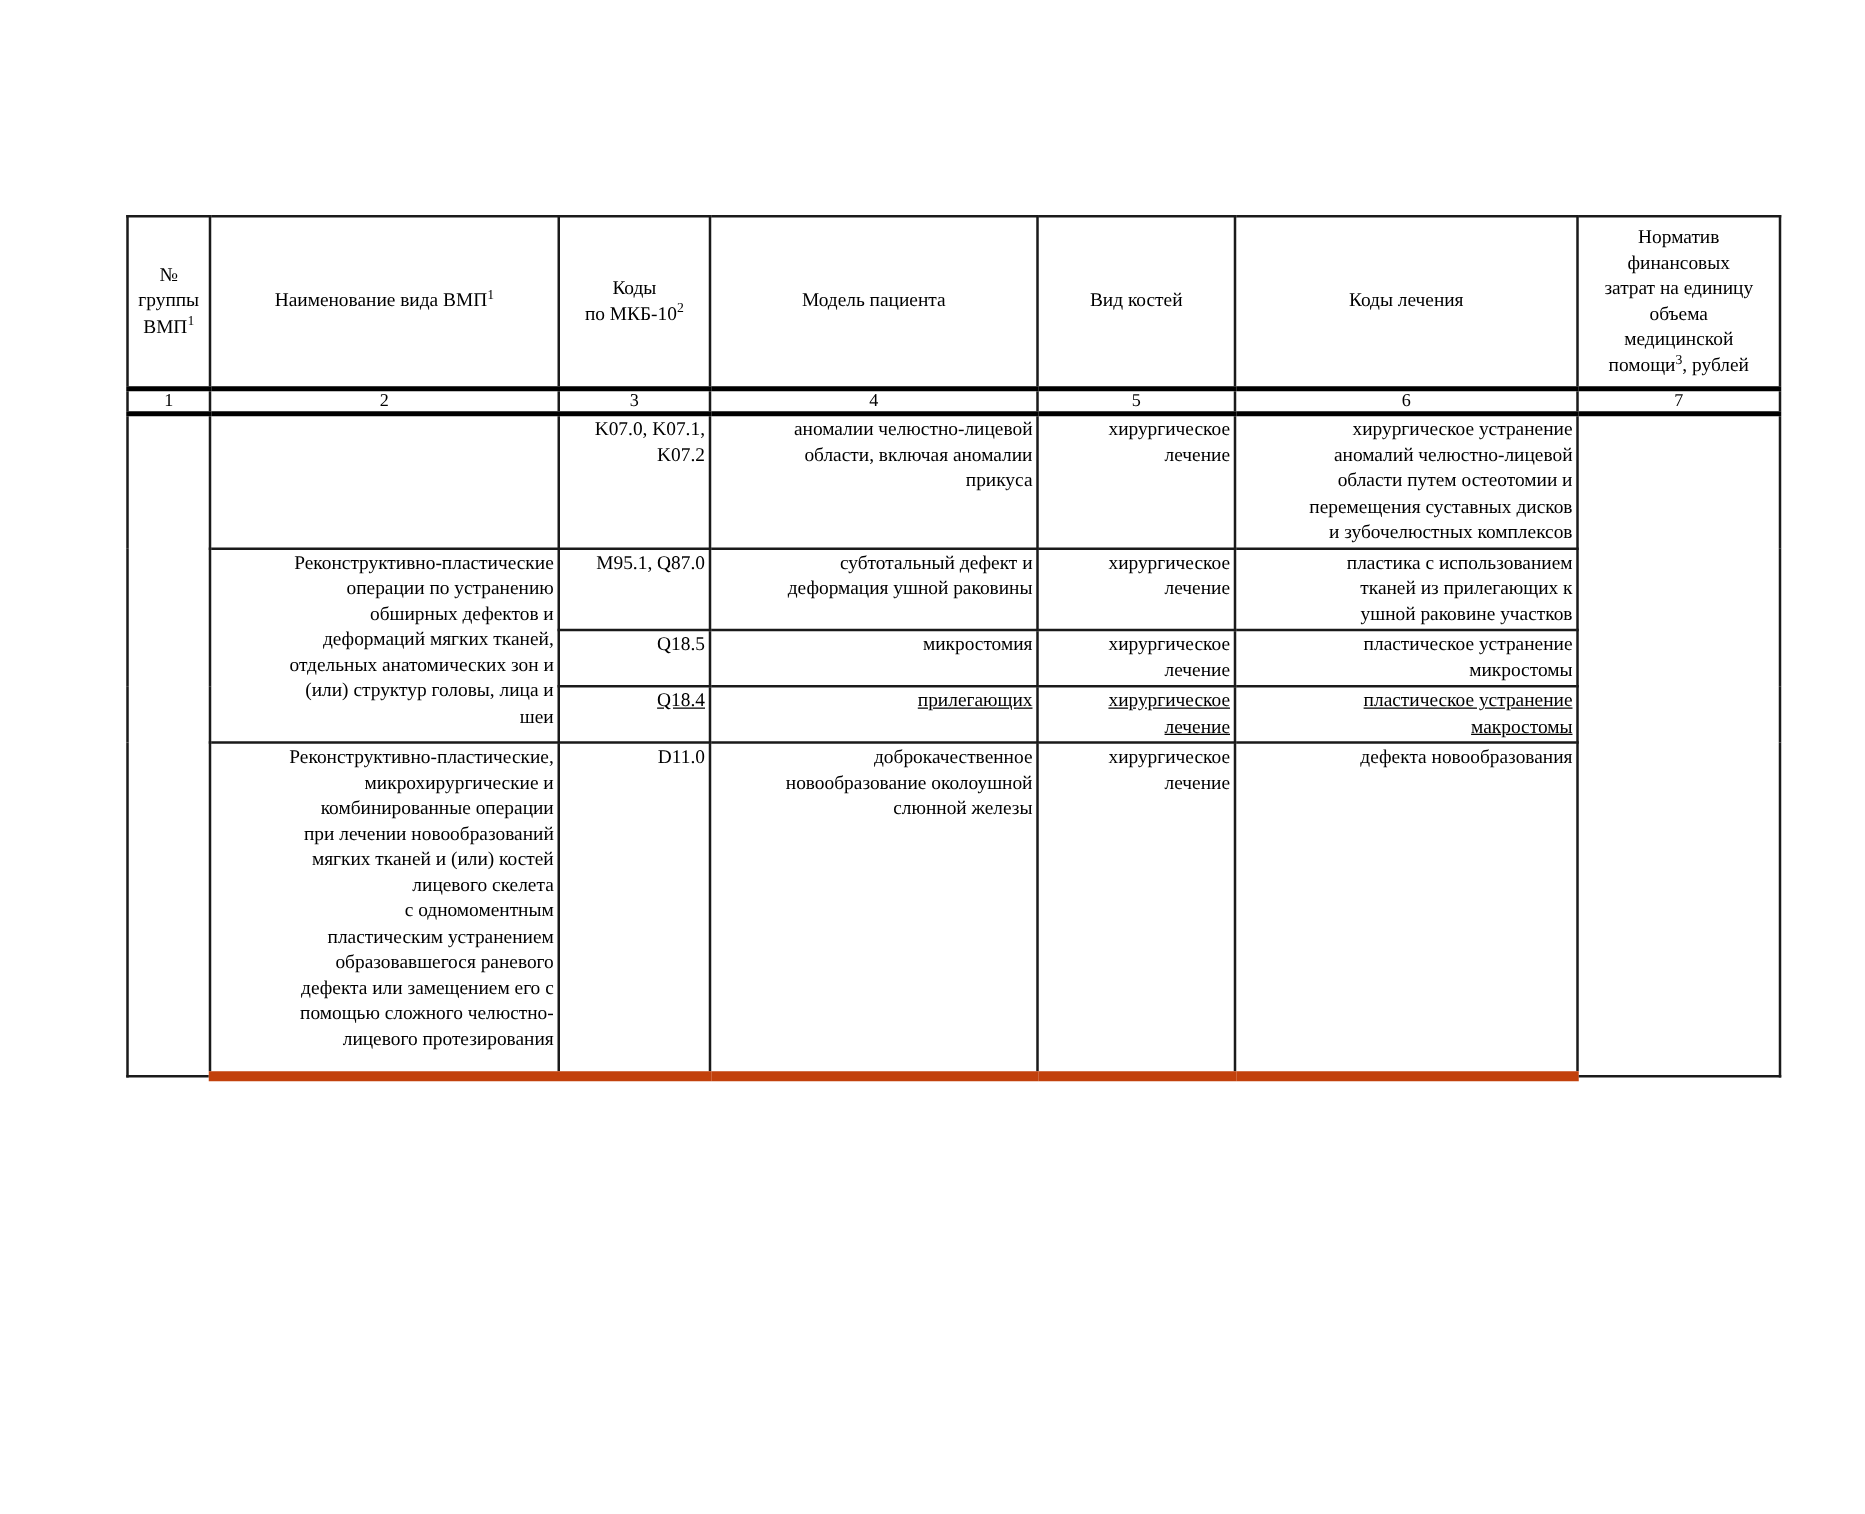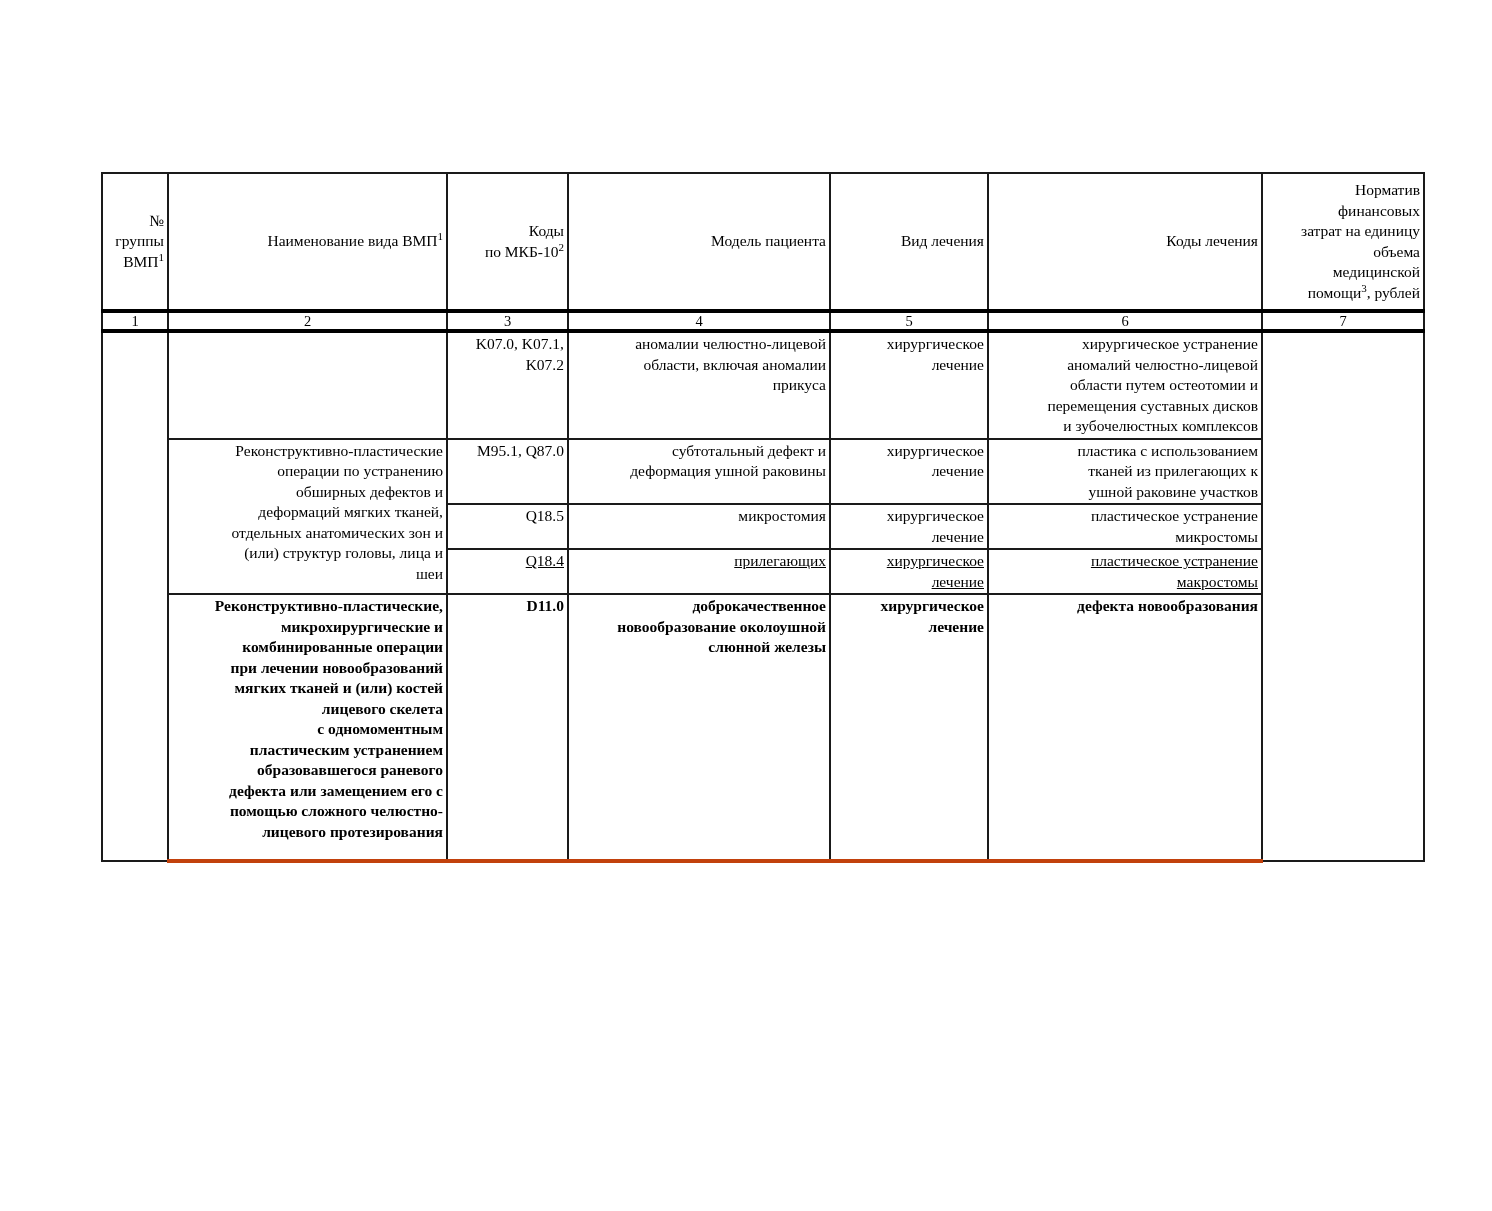--- a/index.html
+++ b/index.html
@@ -38,21 +38,21 @@
   table.vmp th,
   table.vmp td {
     border: 2px solid #1a1a1a;
     padding: 1px 3px;
     font-weight: normal;
     overflow: hidden;
   }
   
   tr.hrow { height: 138px; }
   tr.hrow th {
-    text-align: right;
+    text-align: center;
     vertical-align: middle;
     white-space: pre-line;
   }
   tr.hrow th .hline { white-space: pre-line; }
   sup {
     font-size: 11px;
     line-height: 0;
   }
   
   tr.nrow { height: 20px; }
@@ -68,21 +68,21 @@
   
   tbody td {
     vertical-align: top;
     padding-top: 2px;
   }
   tr.r1 { height: 107px; }
   tr.r2 { height: 52px; }
   tr.r3 { height: 36px; }
   tr.r4 { height: 42px; text-decoration: underline; }
   tr.r5 { height: 267px; }
-  tr.r5 td { border-bottom: 4px solid #c2410c; font-weight: bold; }
+  tr.r5 td { border-bottom: 8px solid #c2410c; }
   td.left {
     text-align: right;
     padding-left: 5px;
     padding-right: 4px;
   }
   td.center { text-align: right; }
   .pre { white-space: pre-line; }
 </style>
 </head>
 <body>
@@ -101,21 +101,21 @@
       </colgroup>
       <thead>
         <tr class="hrow">
           <th><span class="hline">№
 группы
 ВМП</span><sup>1</sup></th>
           <th><span class="hline">Наименование вида ВМП</span><sup>1</sup></th>
           <th><span class="hline">Коды
 по МКБ-10</span><sup>2</sup></th>
           <th><span class="hline">Модель пациента</span></th>
-          <th><span class="hline">Вид лечения</span></th>
+          <th><span class="hline">Вид костей</span></th>
           <th><span class="hline">Коды лечения</span></th>
           <th><span class="hline">Норматив
 финансовых
 затрат на единицу
 объема
 медицинской
 помощи</span><sup>3</sup><span>, рублей</span></th>
         </tr>
         <tr class="nrow">
           <td>1</td>

